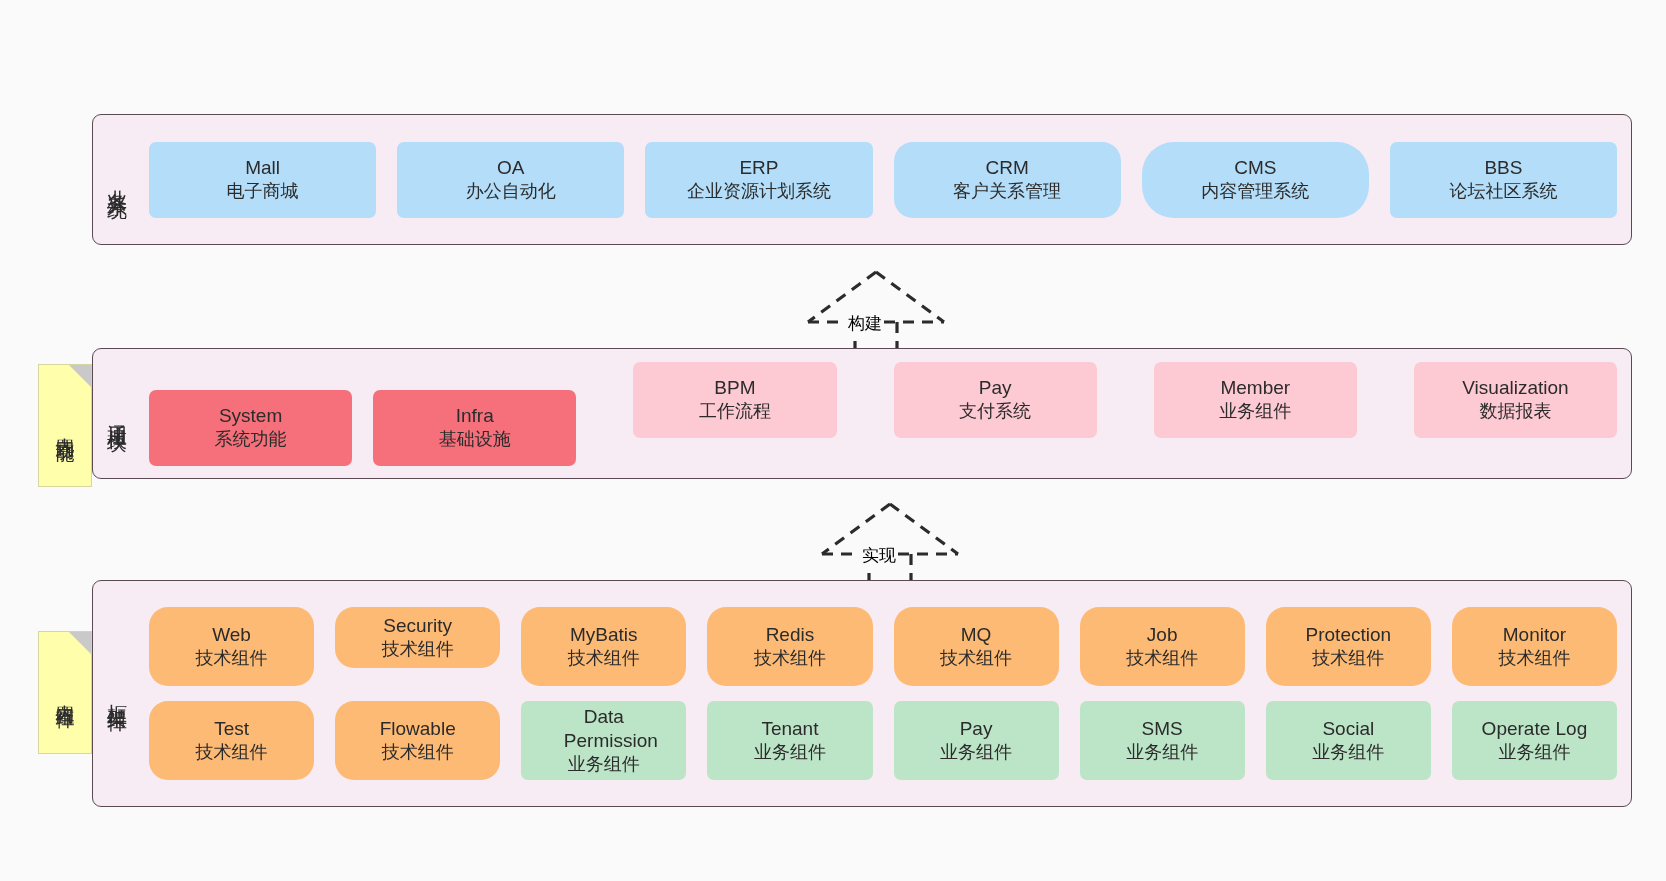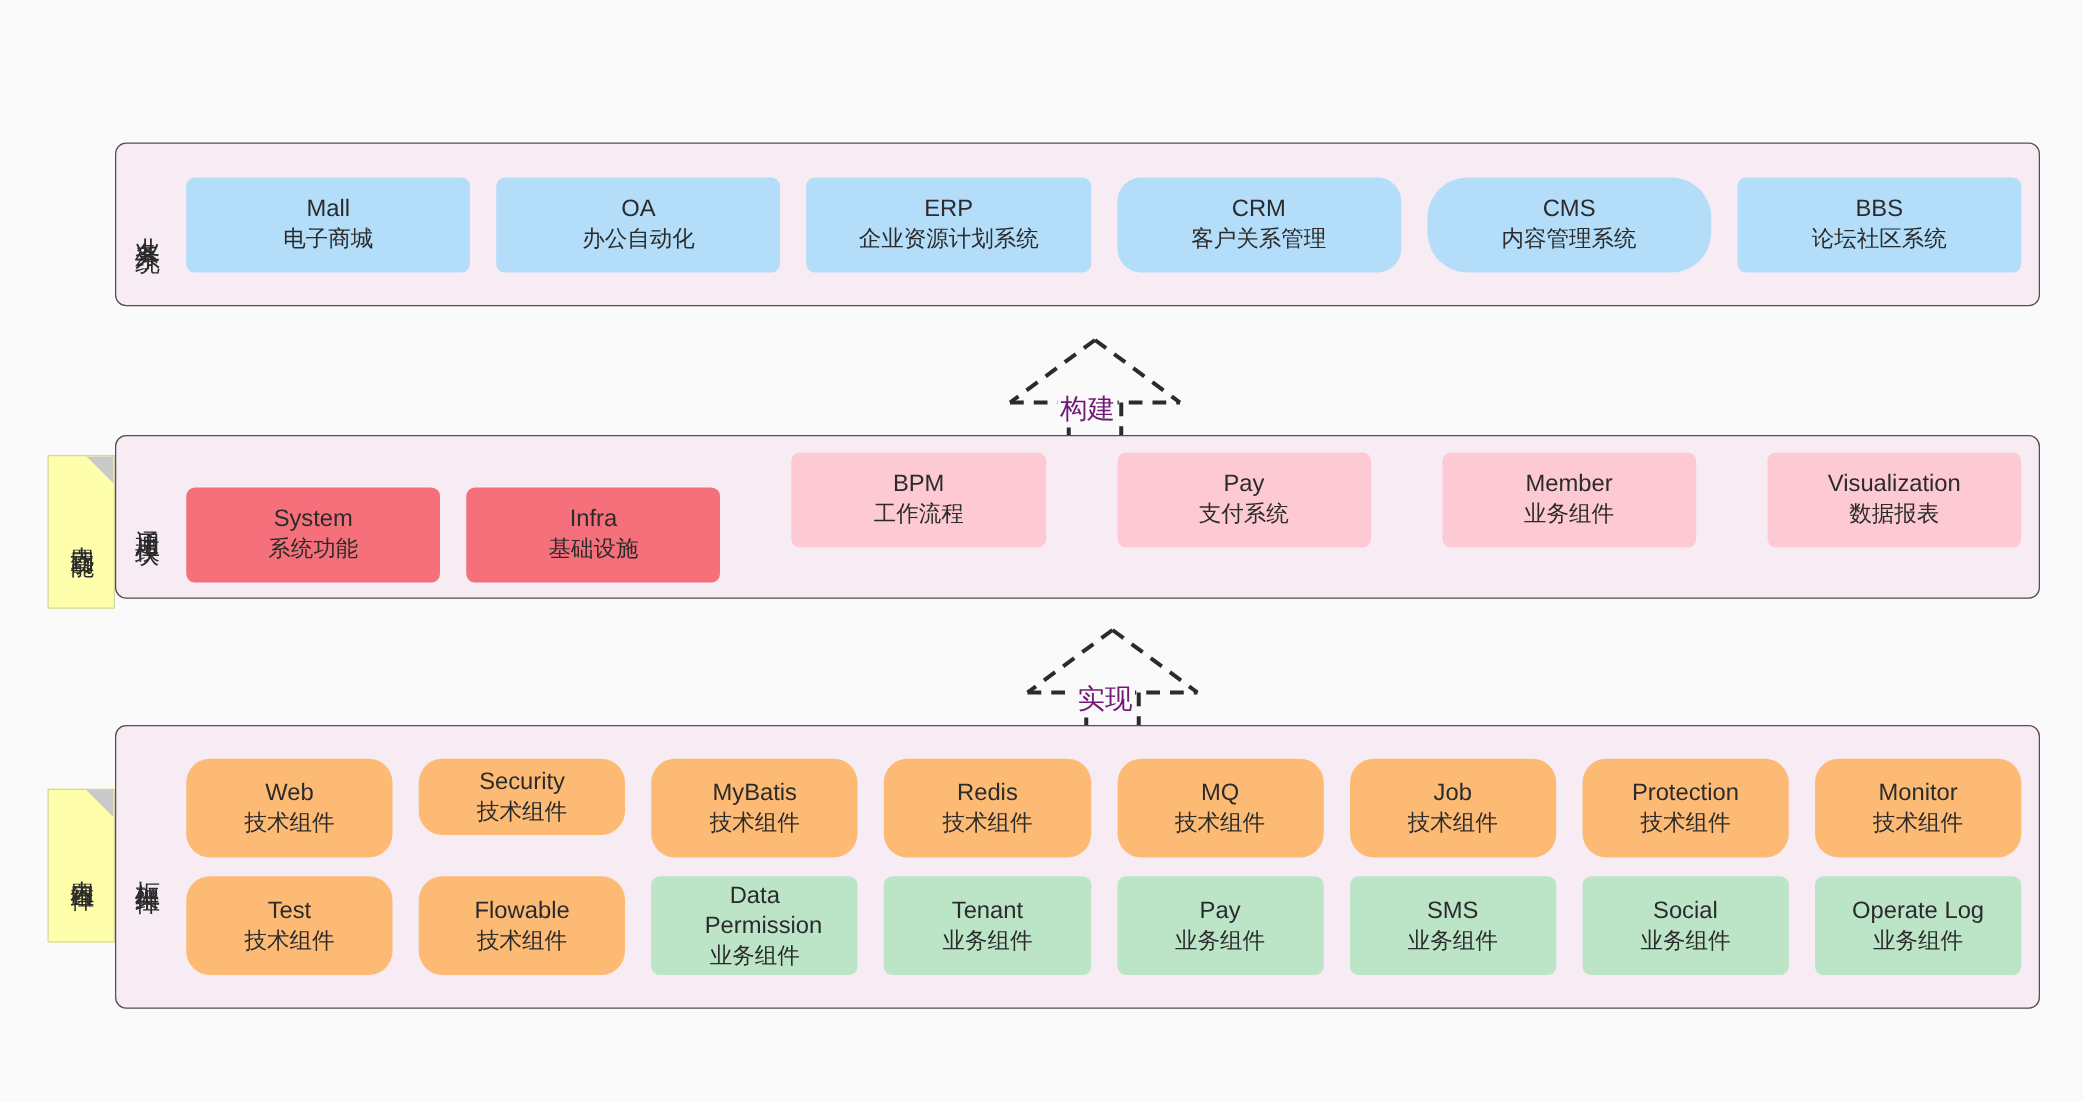--- a/index.html
+++ b/index.html
@@ -99,22 +99,22 @@
     height: 22px;
     background: #c9c9c9;
     clip-path: polygon(0 0, 100% 100%, 100% 0);
   }
 
   
   .arrow { position: absolute; }
   .arrow svg { display: block; overflow: visible; }
   .arrow-label {
     position: absolute;
-    font-size: 22px;
-    color: #701a75;
+    font-size: 17px;
+    color: #000000;
     background: #fafafa;
     padding: 0 2px;
     white-space: nowrap;
     user-select: none;
   }
 </style>
 </head>
 <body>
 
 <div id="canvas">

